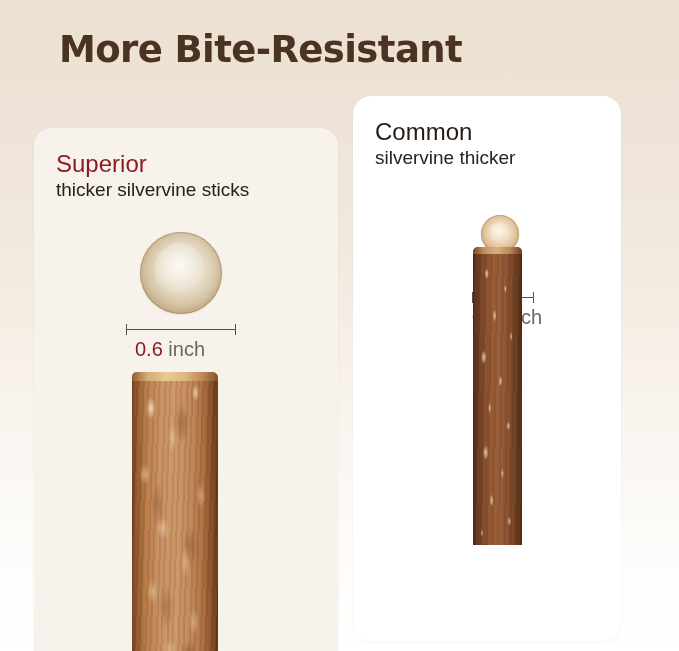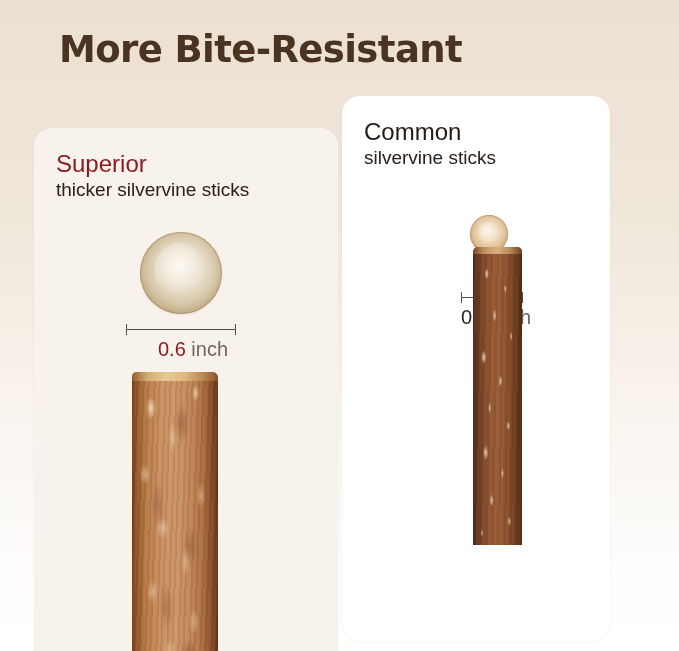--- a/index.html
+++ b/index.html
@@ -51,21 +51,21 @@
   }
   .card-left {
     left: 34px;
     width: 304px;
     background: #f7f2eb;
     border-radius: 18px;
     box-shadow: 0 1px 3px rgba(120, 95, 70, 0.07);
     margin-top: 32px;
   }
   .card-right {
-    left: 342px;
+    left: 353px;
     width: 268px;
     background: #ffffff;
     border-radius: 18px;
     box-shadow: 0 1px 3px rgba(120, 95, 70, 0.07);
   }
 
   
   .heading-block {
     position: absolute;
     left: 22px;
@@ -187,21 +187,21 @@
   .measure .cap.left  { left: 0; }
   .measure .cap.right { right: 0; }
 
   .measure-label {
     position: absolute;
     top: 210px;
     font-size: 20px;
     white-space: nowrap;
     font-family: "Liberation Sans", sans-serif;
   }
-  .measure-label.large { left: 104px; width: 110px; text-align: center; }
+  .measure-label.large { left: 81px; width: 110px; text-align: center; }
   .measure-label.small { left: 119px; width: 62px; text-align: center; }
   .measure-label .num-accent { color: #8d1b22; }
   .measure-label .num-plain  { color: #2b2622; }
   .measure-label .unit       { color: #6d665e; }
 
   
   .stick {
     position: absolute;
     overflow: hidden;
   }
@@ -346,21 +346,21 @@
       <span class="num-accent">0.6</span><span>&nbsp;</span><span class="unit">inch</span>
     </div>
 
     <div class="stick stick-thick"></div>
   </div>
 
   <div class="card card-right">
 
     <div class="heading-block">
       <div class="heading-main plain">Common</div>
-      <div class="heading-sub">silvervine sticks</div>
+      <div class="heading-sub">silvervine thicker</div>
     </div>
 
     <div class="disc disc-small"></div>
 
     <div class="measure measure-small">
       <div class="cap left"></div>
       <div class="bar"></div>
       <div class="cap right"></div>
     </div>
 

